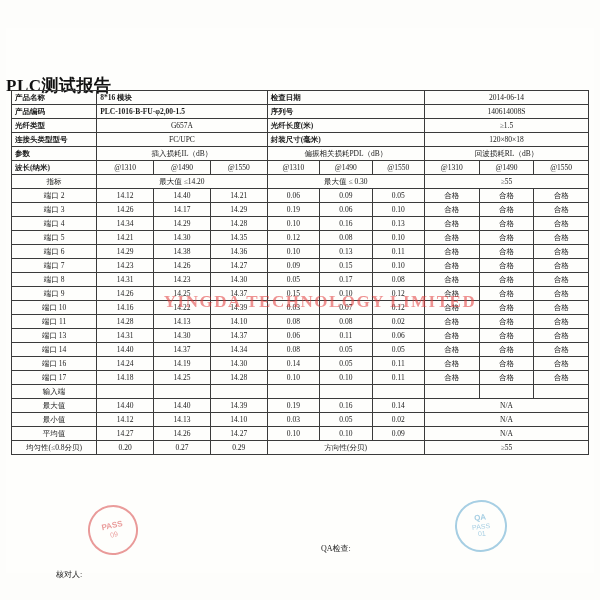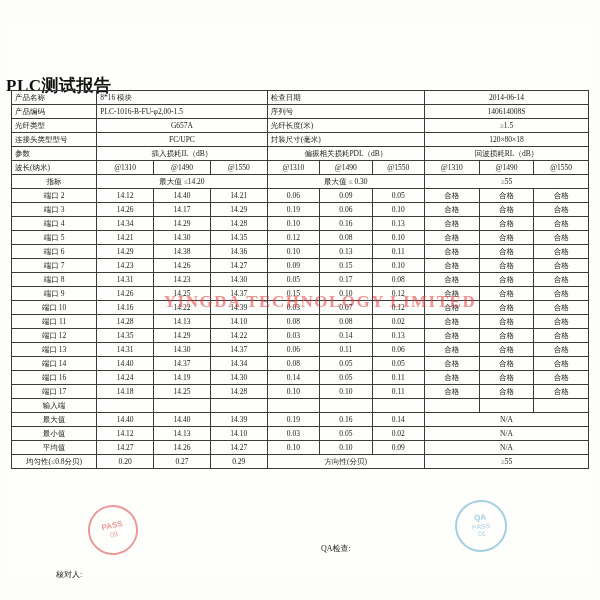--- a/index.html
+++ b/index.html
@@ -49,21 +49,21 @@
   }
   table.rep td {
     border: 1px solid #3b3b3b;
     height: 13px;
     padding: 0 3px;
     line-height: 12px;
     white-space: nowrap;
     overflow: hidden;
   }
   .c { text-align: center; }
-  .l { text-align: left; }
+  .l { text-align: left; font-weight: bold; }
 
   
   #watermark {
     position: absolute;
     left: 0;
     top: 292px;
     width: 600px;
     text-align: center;
     font-size: 17px;
     font-weight: bold;
@@ -302,32 +302,20 @@
             <td class="c">14.13</td>
             <td class="c">14.10</td>
             <td class="c">0.08</td>
             <td class="c">0.08</td>
             <td class="c">0.02</td>
             <td class="c">合格</td>
             <td class="c">合格</td>
             <td class="c">合格</td>
           </tr>
           <tr>
-            <td class="c">端口 12</td>
-            <td class="c">14.35</td>
-            <td class="c">14.29</td>
-            <td class="c">14.22</td>
-            <td class="c">0.03</td>
-            <td class="c">0.14</td>
-            <td class="c">0.13</td>
-            <td class="c">合格</td>
-            <td class="c">合格</td>
-            <td class="c">合格</td>
-          </tr>
-          <tr>
             <td class="c">端口 13</td>
             <td class="c">14.31</td>
             <td class="c">14.30</td>
             <td class="c">14.37</td>
             <td class="c">0.06</td>
             <td class="c">0.11</td>
             <td class="c">0.06</td>
             <td class="c">合格</td>
             <td class="c">合格</td>
             <td class="c">合格</td>

